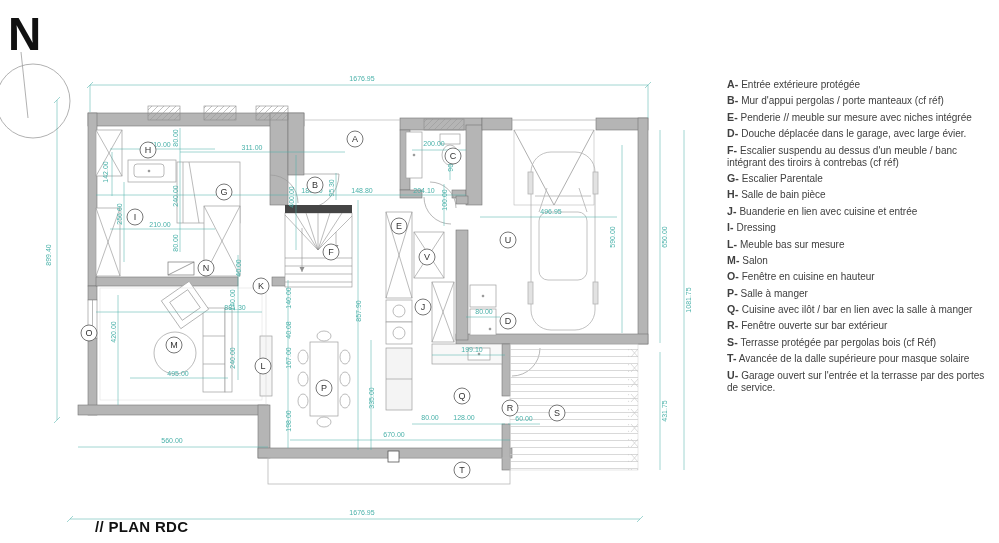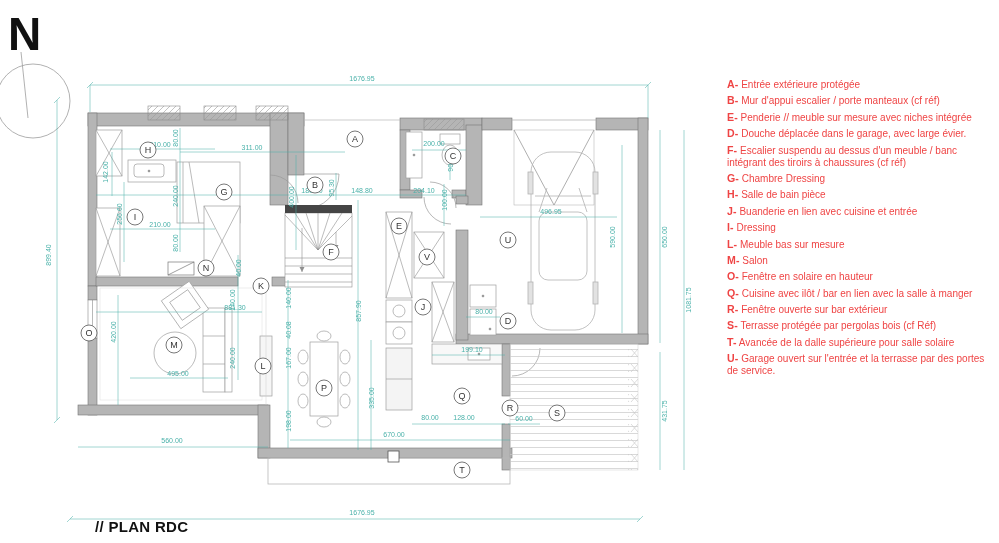--- a/index.html
+++ b/index.html
@@ -1,19 +1,19 @@
 <!DOCTYPE html>
 <html><head>
 <meta charset="utf-8">
 <style>
   html,body{margin:0;padding:0;background:#fff;}
   body{font-family:"Liberation Sans",sans-serif;}
   #stage{position:relative;width:999px;height:543px;background:#fff;overflow:hidden;}
   #plan-svg{position:absolute;left:0;top:0;}
-  .legend{position:absolute;left:727px;top:78px;width:270px;color:#ef4444;}
+  .legend{position:absolute;left:727px;top:78px;width:270px;color:#404040;}
   .legend-item{font-size:10px;line-height:1.2;margin-bottom:3.4px;}
   .legend-item b{font-size:10.6px;font-weight:bold;letter-spacing:.1px;}
   .plan-title{position:absolute;left:95px;top:518px;font-size:15px;font-weight:bold;color:#111;letter-spacing:.3px;text-align:center;}
   
   text{font-family:"Liberation Sans",sans-serif;}
   .dim{font-size:7px;fill:#49b1a9;}
   .lbl{font-size:9px;fill:#333;}
   .north-n{font-size:46px;font-weight:bold;fill:#111;}
 </style>
 </head>
@@ -422,33 +422,34 @@
         </g>
     <g>
           <circle cx="427" cy="257" r="8" fill="#fff" stroke="#555" stroke-width="0.8"></circle>
           <text class="lbl" x="427" y="260.2">V</text>
         </g>
   </g>
 </svg>
 
   <div class="legend">
     <div class="legend-item"><b>A-</b> <span>Entrée extérieure protégée</span></div>
-    <div class="legend-item"><b>B-</b> <span>Mur d'appui escalier / porte manteaux (cf réf)</span></div>
+    <div class="legend-item"><b>B-</b> <span>Mur d'appui pergolas / porte manteaux (cf réf)</span></div>
     <div class="legend-item"><b>E-</b> <span>Penderie // meuble sur mesure avec niches intégrée</span></div>
     <div class="legend-item"><b>D-</b> <span>Douche déplacée dans le garage, avec large évier.</span></div>
-    <div class="legend-item"><b>F-</b> <span>Escalier suspendu au dessus d'un meuble / banc intégrant des tiroirs à chaussures (cf réf)</span></div>
-    <div class="legend-item"><b>G-</b> <span>Chambre Dressing</span></div>
+    <div class="legend-item"><b>F-</b> <span>Escalier suspendu au dessus d'un meuble / banc intégrant des tiroirs à contrebas (cf réf)</span></div>
+    <div class="legend-item"><b>G-</b> <span>Escalier Parentale</span></div>
     <div class="legend-item"><b>H-</b> <span>Salle de bain pièce</span></div>
     <div class="legend-item"><b>J-</b> <span>Buanderie en lien avec cuisine et entrée</span></div>
     <div class="legend-item"><b>I-</b> <span>Dressing</span></div>
     <div class="legend-item"><b>L-</b> <span>Meuble bas sur mesure</span></div>
     <div class="legend-item"><b>M-</b> <span>Salon</span></div>
-    <div class="legend-item"><b>O-</b> <span>Fenêtre en solaire en hauteur</span></div>
+    <div class="legend-item"><b>O-</b> <span>Fenêtre en cuisine en hauteur</span></div>
+    <div class="legend-item"><b>P-</b> <span>Salle à manger</span></div>
     <div class="legend-item"><b>Q-</b> <span>Cuisine avec ilôt / bar en lien avec la salle à manger</span></div>
     <div class="legend-item"><b>R-</b> <span>Fenêtre ouverte sur bar extérieur</span></div>
     <div class="legend-item"><b>S-</b> <span>Terrasse protégée par pergolas bois (cf Réf)</span></div>
-    <div class="legend-item"><b>T-</b> <span>Avancée de la dalle supérieure pour salle solaire</span></div>
+    <div class="legend-item"><b>T-</b> <span>Avancée de la dalle supérieure pour masque solaire</span></div>
     <div class="legend-item"><b>U-</b> <span>Garage ouvert sur l'entrée et la terrasse par des portes de service.</span></div>
   </div>
 
   <div class="plan-title">// PLAN RDC</div>
 
 </div>
 
 </body></html>

